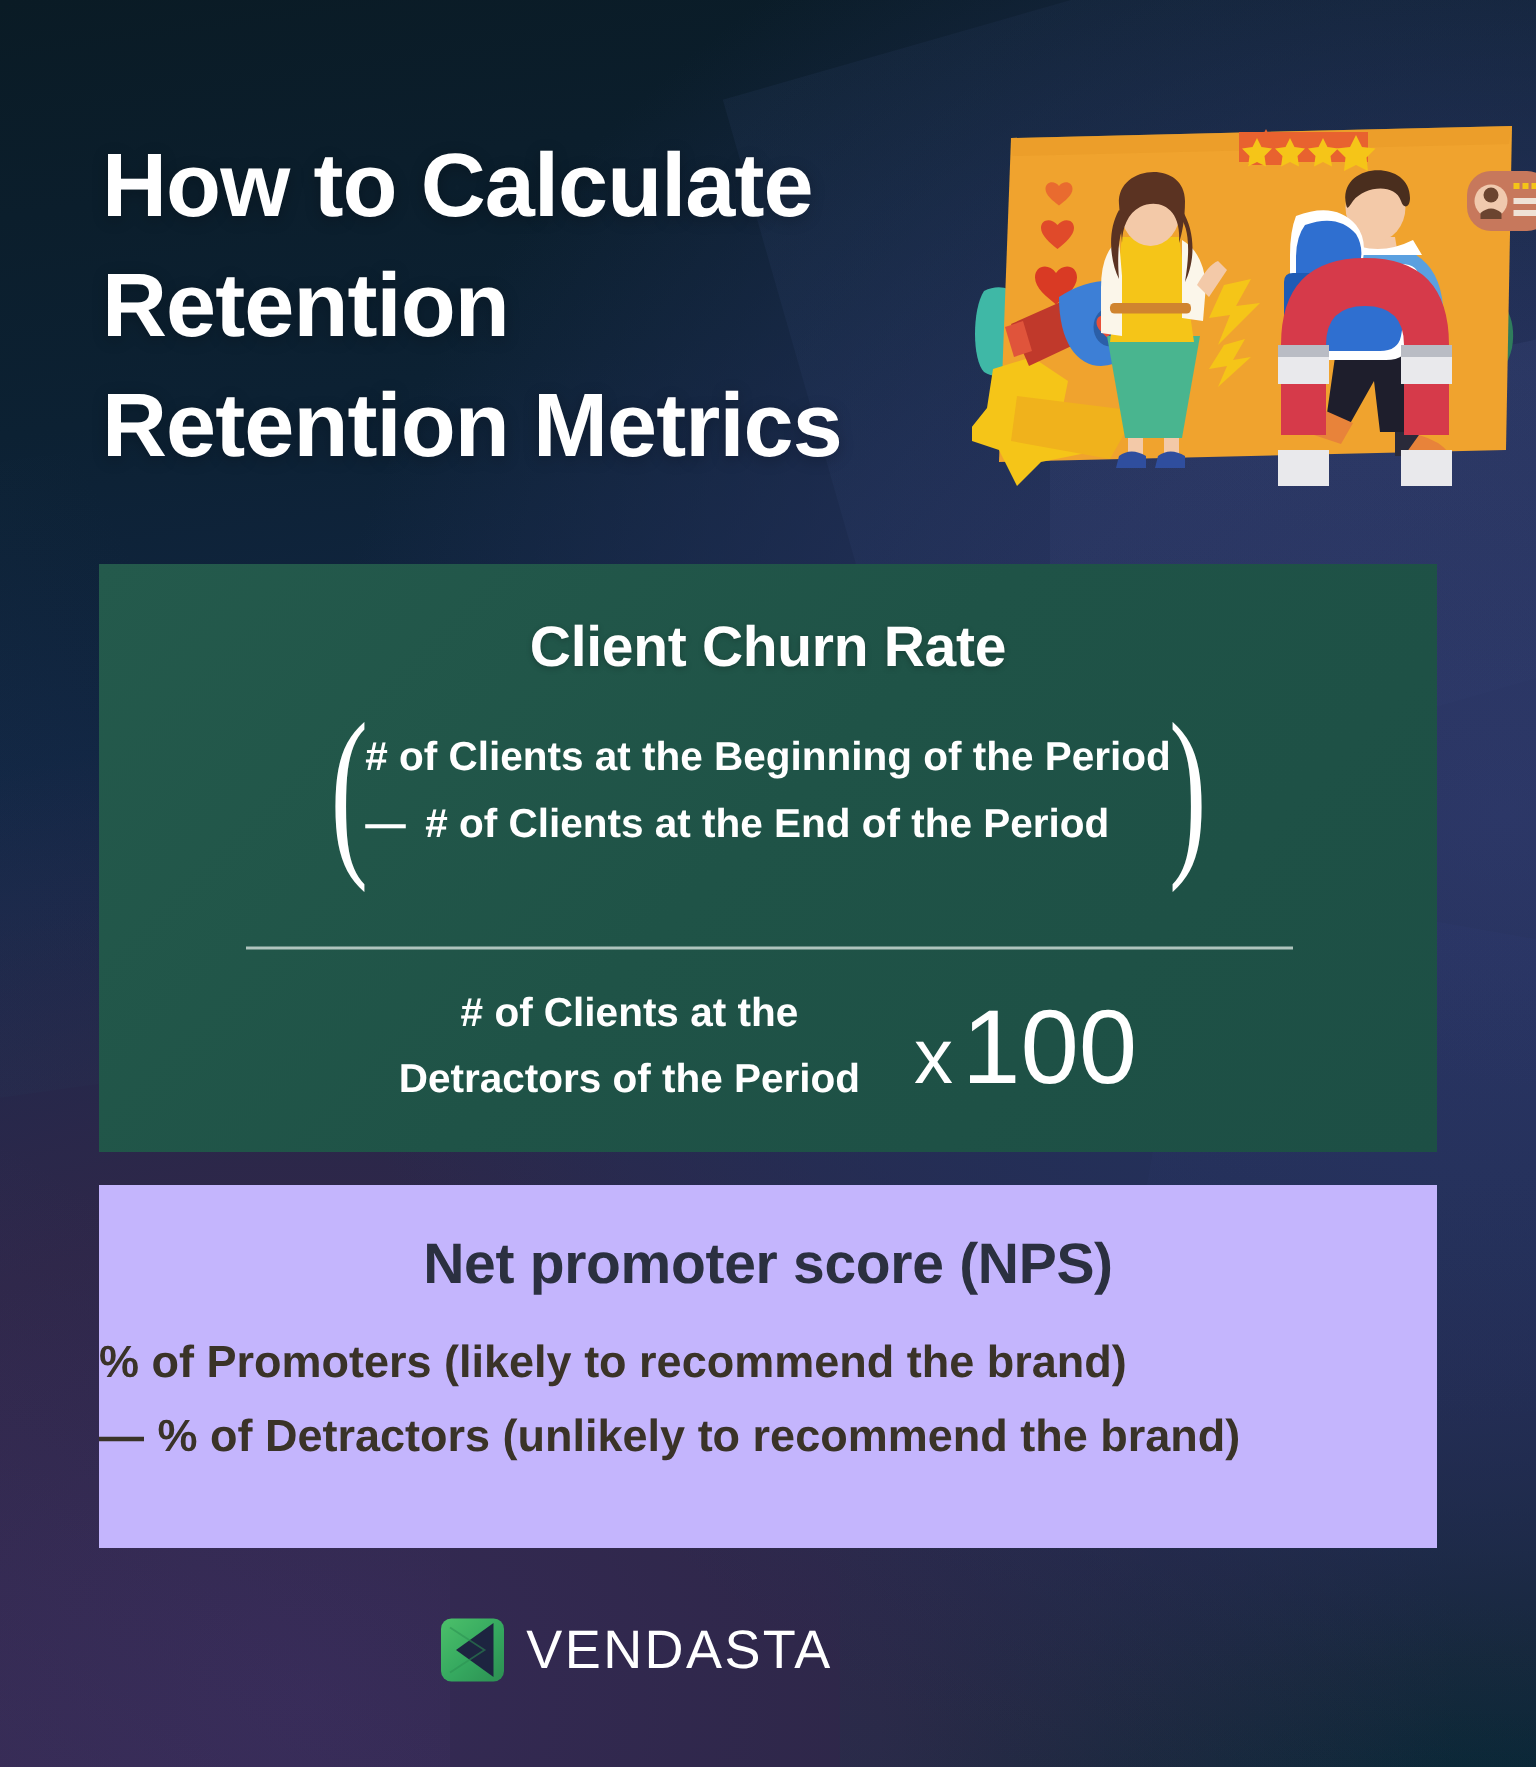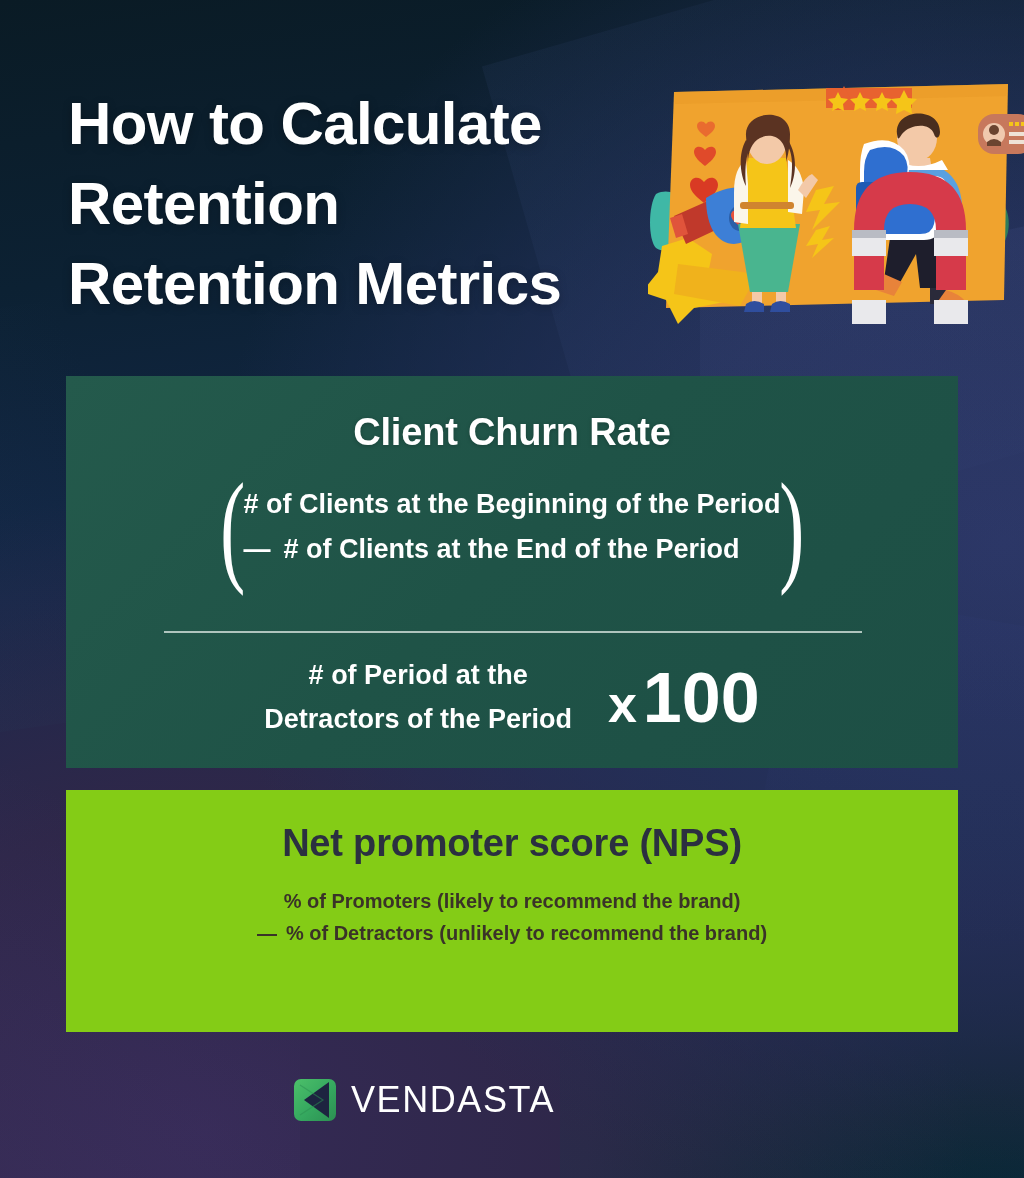--- a/index.html
+++ b/index.html
@@ -65,21 +65,21 @@
 
   
   .card { position:absolute; left:66px; width:892px; }
 
   .card-green {
     top:376px; height:392px;
     background:linear-gradient(135deg,#245a4c 0%,#1f5347 48%,#1d4f45 100%);
   }
   .card-orange {
     top:790px; height:242px;
-    background:#84cc16;
+    background:#c4b5fd;
   }
 
   .card-title {
     text-align:center;
     font-weight:700;
   }
   .green-title {
     color:#ffffff;
     font-size:38px;
     padding-top:35px;
@@ -142,39 +142,38 @@
     color:#ffffff;
     font-size:27px;
     font-weight:600;
     line-height:1.62;
     text-align:center;
     white-space:nowrap;
   }
   .x100 {
     color:#ffffff;
     font-size:70px;
-    font-weight:700;
+    font-weight:400;
     letter-spacing:0px;
     line-height:1;
     white-space:nowrap;
   }
   .x100 .xsym { font-size:52px; padding-right:6px; }
 
   
   .orange-title {
     color:#2b3040;
     font-size:38px;
     padding-top:32px;
     letter-spacing:-0.2px;
   }
   .nps-lines {
     margin-top:20px;
-    text-align:center;
     color:#3a3328;
-    font-size:20px;
+    font-size:30px;
     font-weight:600;
     line-height:1.62;
     white-space:nowrap;
   }
   .nps-lines .l2 { display:block; }
   .nps-lines .mdash { padding-right:10px; }
 
   
   .footer {
     position:absolute;
@@ -345,21 +344,21 @@
           <span class="l2"><span class="mdash">—</span><span># of Clients at the End of the Period</span></span>
         </span>
 
         <span class="paren paren-r">)</span>
       </div>
 
       <div class="fbar"></div>
 
       <div class="denominator">
         <span class="den-text">
-          <span># of Period at the</span><br>
+          <span># of Clients at the</span><br>
           <span>Detractors of the Period</span>
         </span>
         <span class="x100"><span class="xsym">x</span><span>100</span></span>
       </div>
 
     </div>
   </section>
 
   <section class="card card-orange">
 

